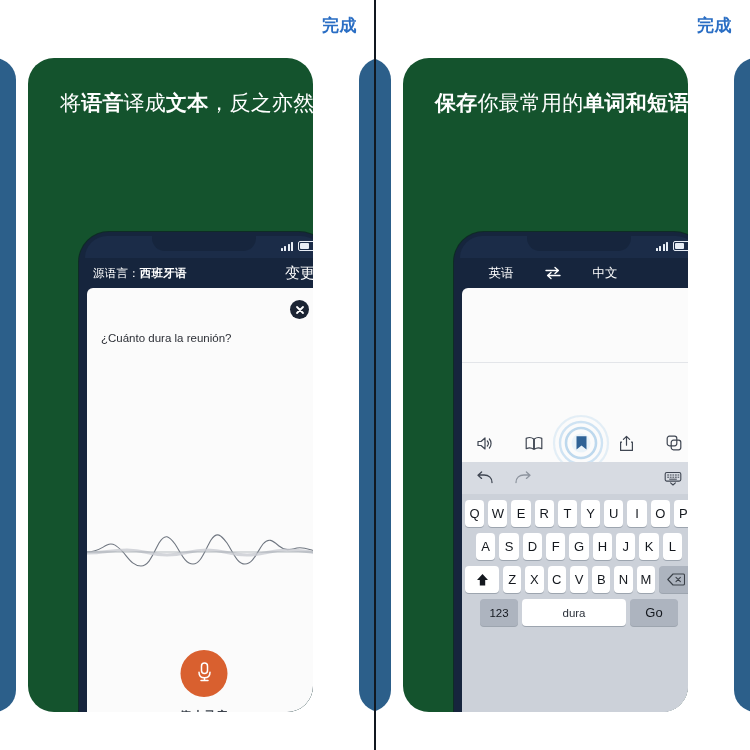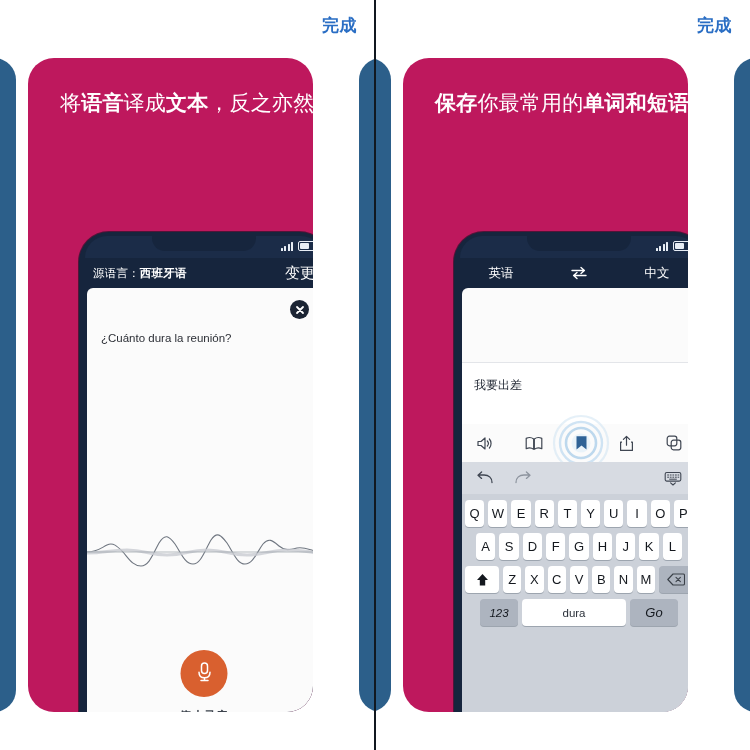--- a/index.html
+++ b/index.html
@@ -23,21 +23,21 @@
 
   
   .done-link{
     position:absolute;top:17px;right:18px;font-size:17px;font-weight:bold;
     color:#2a6ec4;letter-spacing:.5px;line-height:1;
   }
 
   
   .card{
     position:absolute;left:28px;top:58px;width:285px;height:654px;
-    background:#be185d;border-radius:26px;overflow:hidden;
+    background:#14532d;border-radius:26px;overflow:hidden;
   }
   .card-heading{
     position:absolute;left:32px;top:30px;width:258px;color:#ffffff;
     font-size:21px;line-height:1.42;font-weight:normal;letter-spacing:.2px;
   }
   .card-heading b{font-weight:bold;}
 
   
   .phone{
     position:absolute;left:35px;top:174px;width:250px;height:482px;
@@ -98,21 +98,21 @@
     display:flex;align-items:center;justify-content:center;
   }
   .mic-label{
     position:absolute;left:0;right:0;top:420px;text-align:center;
     color:#3c434d;font-size:12px;font-weight:bold;letter-spacing:.4px;
   }
 
   
   .lang-bar{
     position:absolute;left:0;right:0;top:26px;height:30px;z-index:5;
-    display:flex;align-items:center;justify-content:space-between;
+    display:flex;align-items:center;justify-content:flex-start;
     color:#ffffff;font-size:12.5px;padding:0 24px;box-sizing:border-box;gap:20px;
   }
   .lang-bar .lang{min-width:46px;text-align:center;}
   .swap-ico{display:flex;align-items:center;justify-content:center;}
 
   .tr-source{
     position:absolute;left:0;right:0;top:0;height:74px;background:#ffffff;
     box-sizing:border-box;padding:14px 12px 0 12px;
   }
   .tr-source .txt{color:#1d2430;font-size:11.5px;line-height:1.35;padding-right:26px;}
@@ -138,21 +138,21 @@
   .ripple{position:absolute;left:50%;top:50%;transform:translate(-50%,-50%);width:58px;height:58px;}
 
   
   .keyboard{position:absolute;left:0;right:0;top:206px;bottom:0;background:#ccd1d9;padding:6px 3px 0 3px;box-sizing:border-box;}
   .krow{display:flex;justify-content:center;gap:4px;margin-bottom:6px;}
   .key{
     background:#ffffff;border-radius:4px;min-width:18px;height:27px;
     display:flex;align-items:center;justify-content:center;
     font-size:13px;color:#14181e;flex:1;box-shadow:0 1px 0 rgba(100,110,125,.45);
   }
-  .key.fn{background:#adb4bf;box-shadow:0 1px 0 rgba(100,110,125,.45);font-style:italic;}
+  .key.fn{background:#adb4bf;box-shadow:0 1px 0 rgba(100,110,125,.45);}
   .krow.r2{padding:0 11px;}
   .krow.r3{padding:0 0;}
   .key.wide{flex:0 0 auto;width:34px;}
   .key.space{flex:0 0 auto;width:104px;font-size:11.5px;color:#2b313a;}
   .key.num{flex:0 0 auto;width:38px;font-size:11.5px;color:#14181e;}
   .key.go{flex:0 0 auto;width:48px;font-size:13px;color:#14181e;}
   .bottom-strip{position:absolute;left:0;right:0;bottom:0;height:10px;background:#ccd1d9;}
 </style>
 </head>
 <body>
@@ -249,23 +249,20 @@
               <path d="M2 4.5 H14 M11 1.5 L14.4 4.5 L11 7.5" fill="none" stroke="#ffffff" stroke-width="1.4" stroke-linecap="round" stroke-linejoin="round"></path>
               <path d="M16 9.5 H4 M7 6.5 L3.6 9.5 L7 12.5" fill="none" stroke="#ffffff" stroke-width="1.4" stroke-linecap="round" stroke-linejoin="round"></path>
             </svg>
           </div>
           <div class="lang">中文</div>
         </div>
 
         <div class="ph-screen">
 
           <div class="tr-divider"></div>
-          <div class="tr-target">
-            <div class="txt">我要出差</div>
-          </div>
 
           <div class="tool-row">
             <span class="tool-ico">
               <svg width="17" height="15" viewBox="0 0 17 15" aria-hidden="true">
                 <path d="M2 5.5 H5 L9 2 V13 L5 9.5 H2 Z" fill="none" stroke="#3f4652" stroke-width="1.2" stroke-linejoin="round"></path>
                 <path d="M11.3 5 C12.6 6.4 12.6 8.6 11.3 10" fill="none" stroke="#3f4652" stroke-width="1.2" stroke-linecap="round"></path>
                 <path d="M13.4 3 C15.6 5.5 15.6 9.5 13.4 12" fill="none" stroke="#3f4652" stroke-width="1.2" stroke-linecap="round"></path>
               </svg>
             </span>
             <span class="tool-ico">

